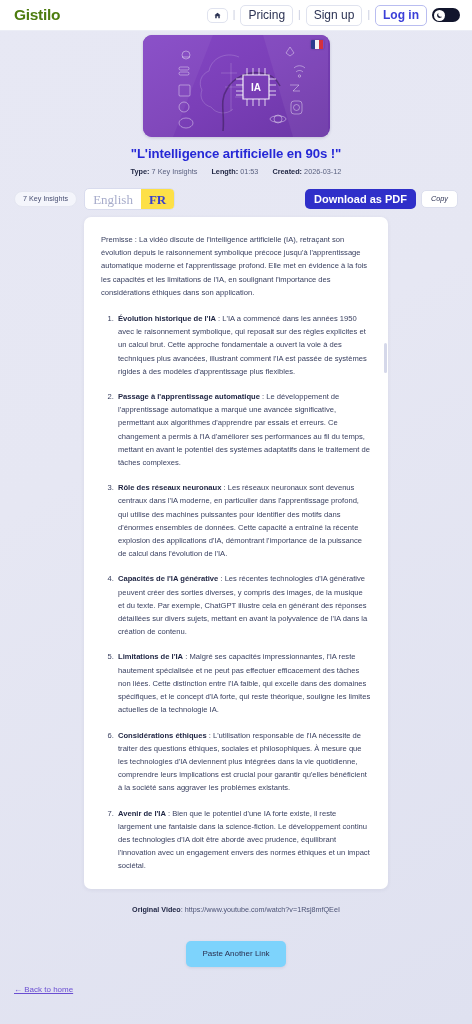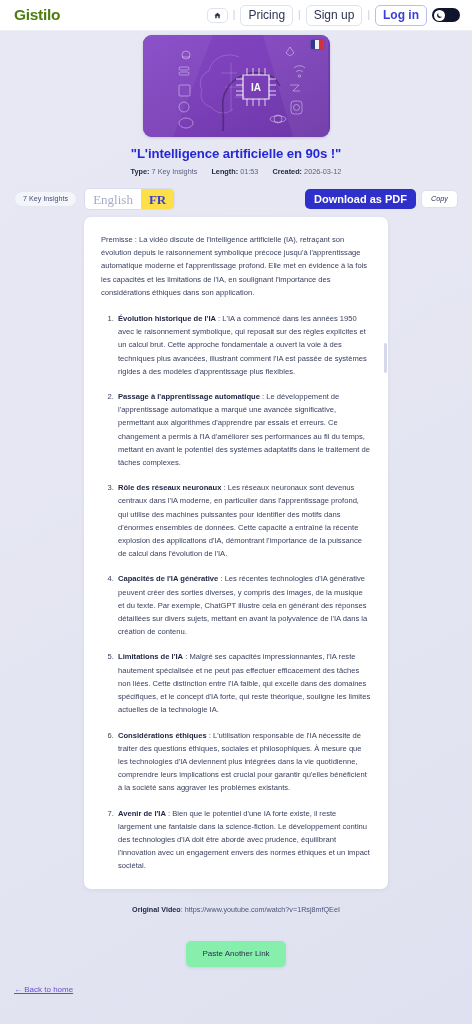--- a/index.html
+++ b/index.html
@@ -258,21 +258,21 @@
     color: #4c5375;
     margin-top: 16px;
   }
   .orig b { color: #1e2442; font-weight: 700; }
   .paste-wrap {
     display: flex;
     justify-content: center;
     margin-top: 27px;
   }
   .paste-btn {
-    background: #86efac;
+    background: #7dd3fc;
     border: 0;
     border-radius: 5px;
     font-family: "Liberation Sans", sans-serif;
     font-size: 8px;
     color: #2a3050;
     padding: 9px 16px;
     line-height: 1;
     box-shadow: 0 1px 3px rgba(40,40,90,0.10);
     cursor: pointer;
   }

